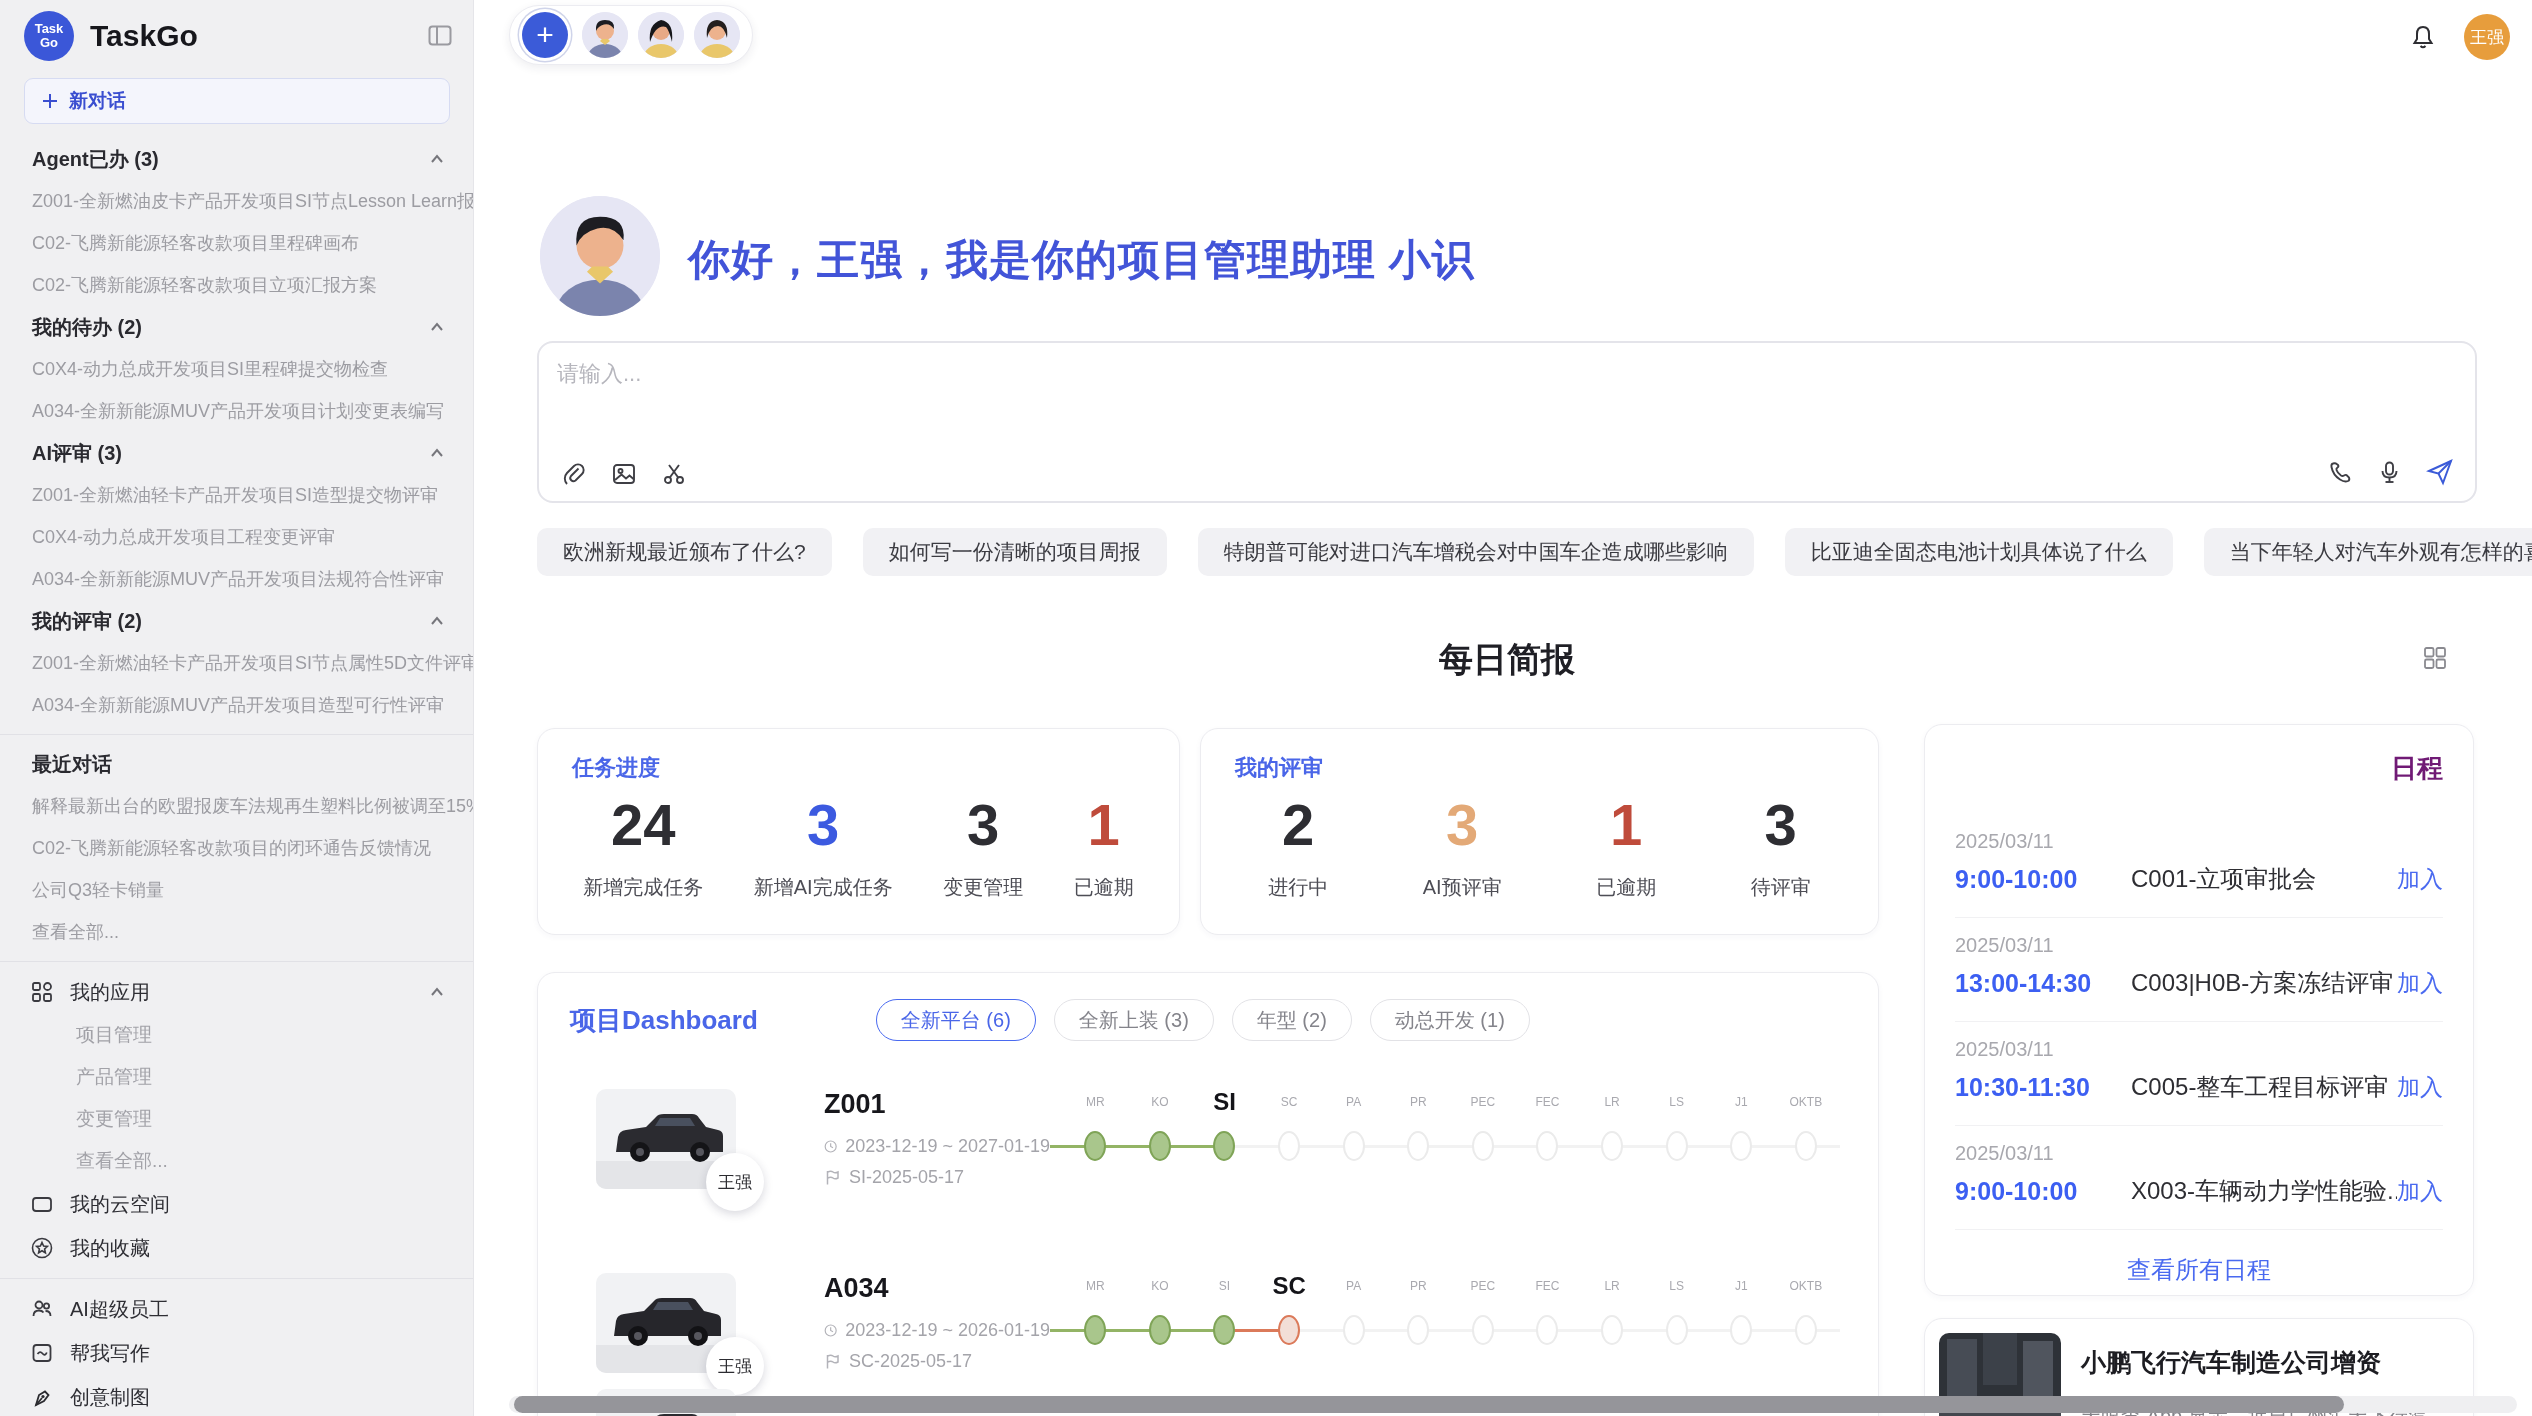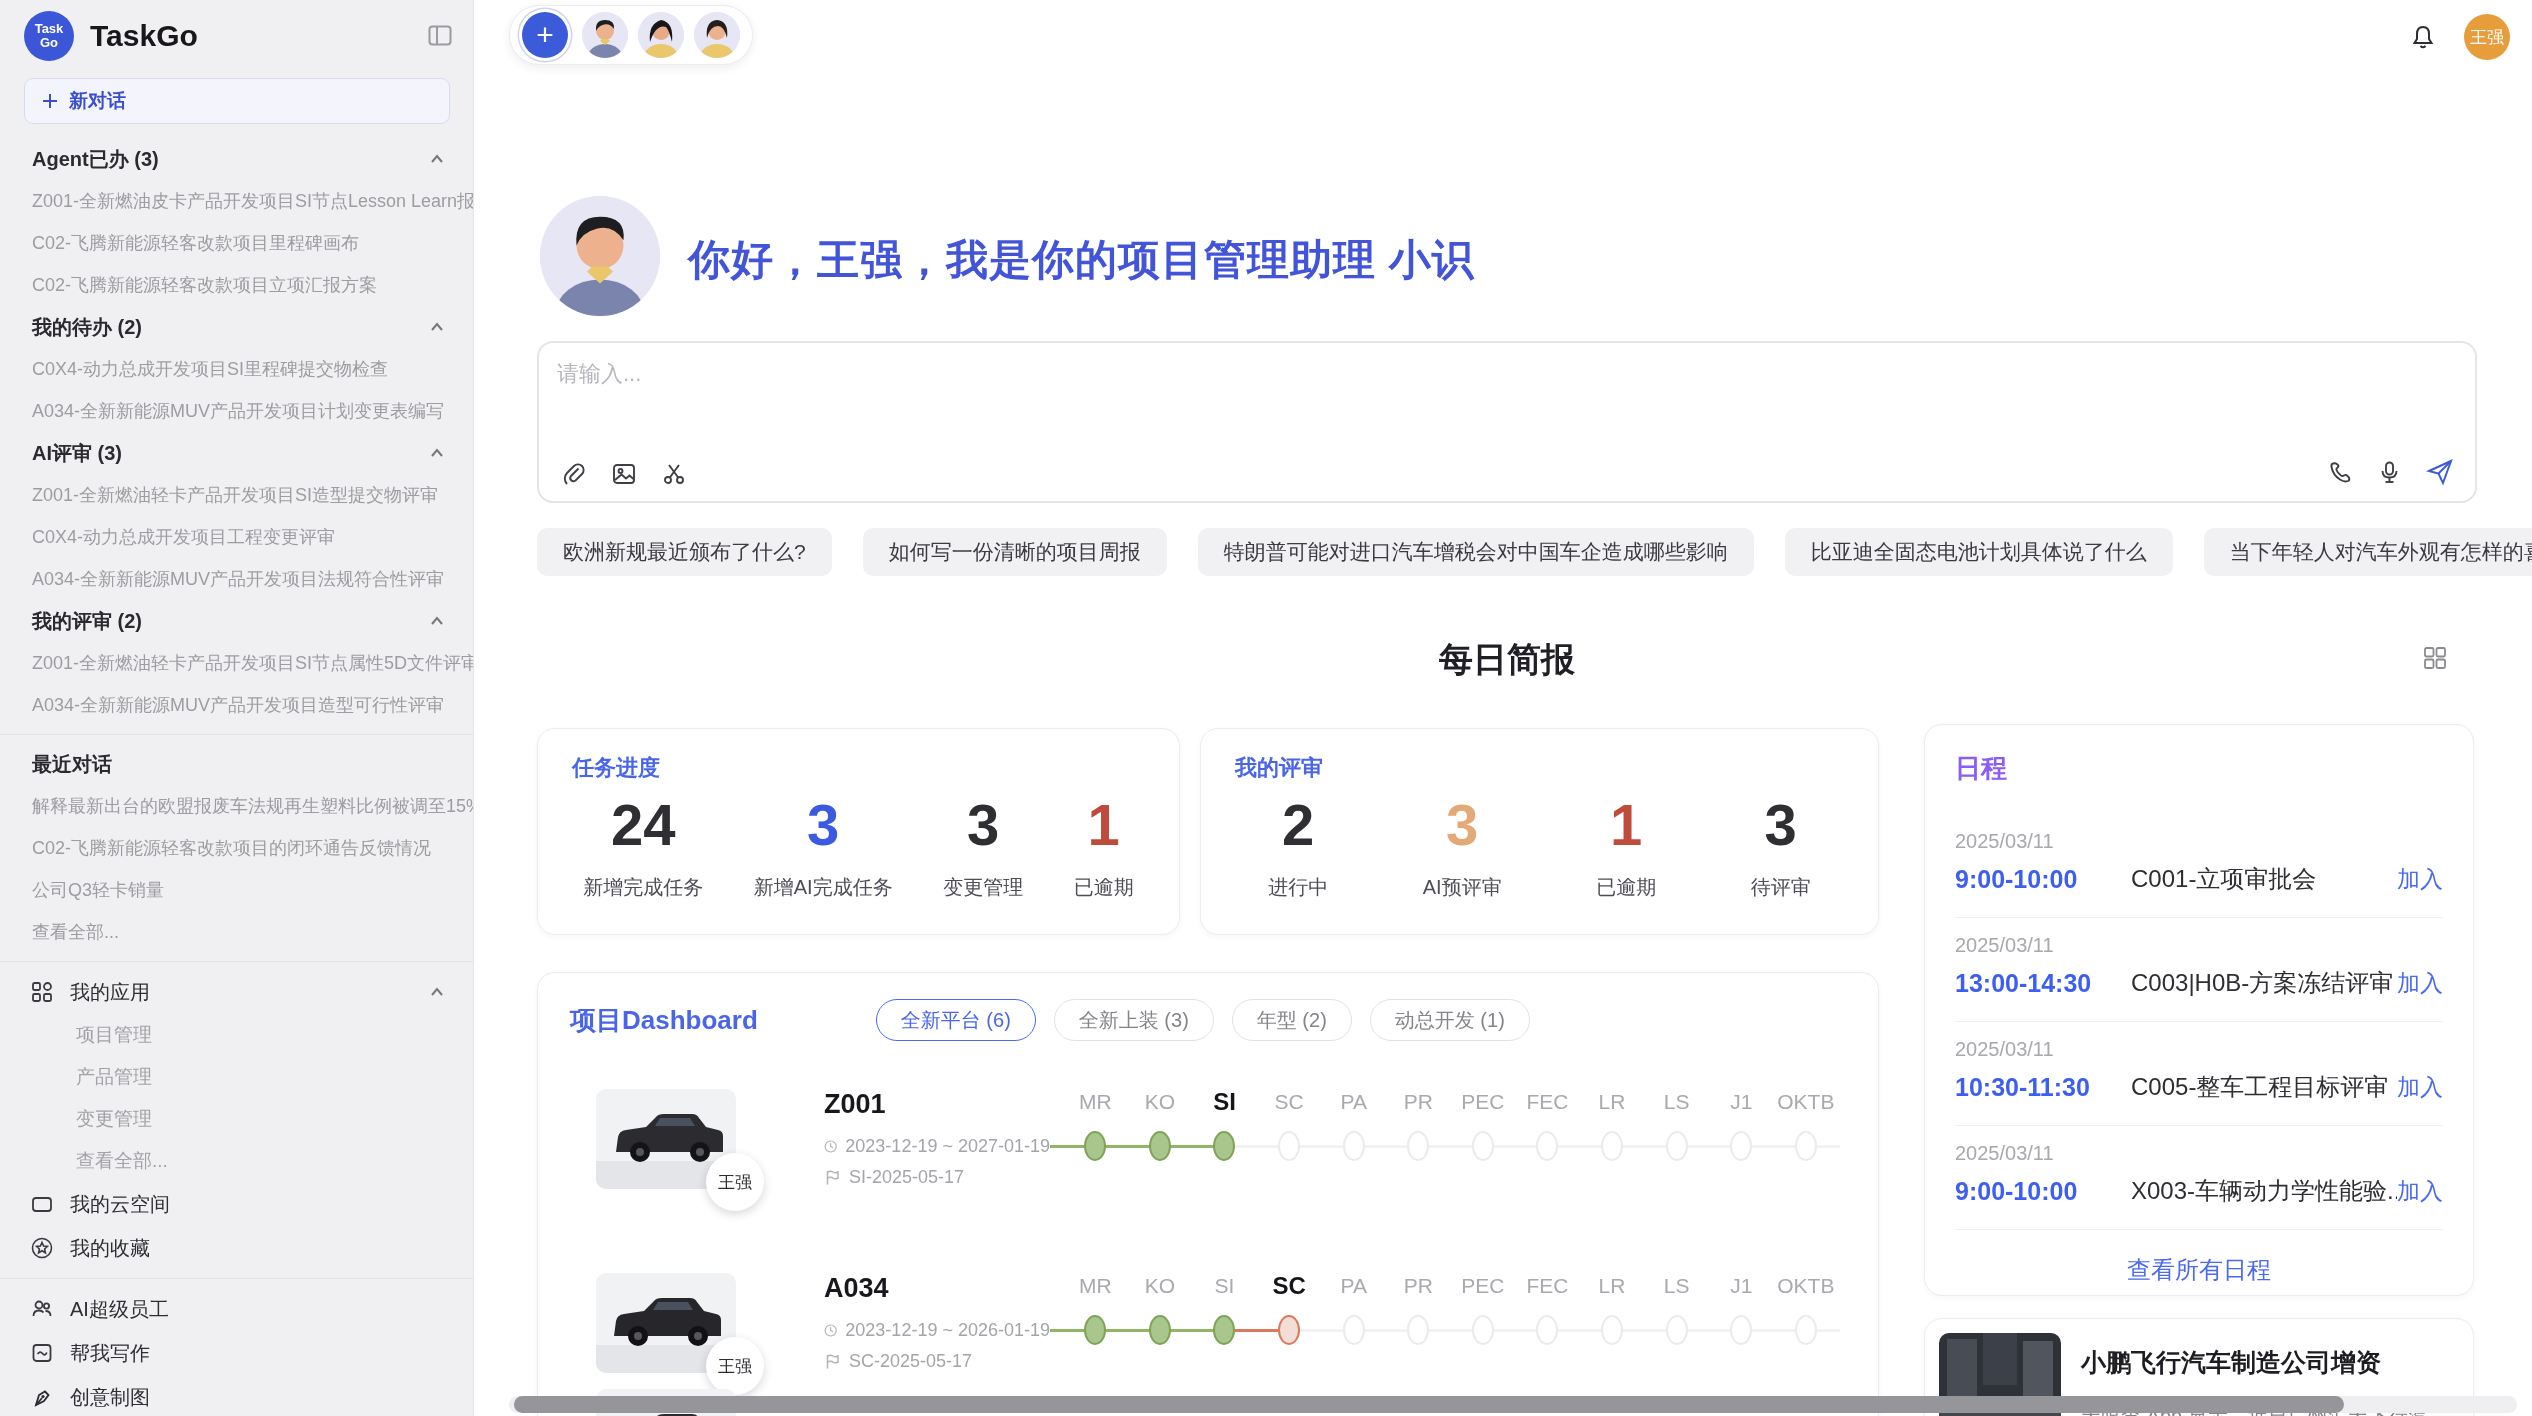--- a/index.html
+++ b/index.html
@@ -102,38 +102,38 @@
   .owner-badge { position:absolute; right:-28px; bottom:-22px; width:58px; height:58px;
     border-radius:50%; background:#fff; box-shadow:0 3px 10px rgba(40,40,70,.18); display:flex;
     align-items:center; justify-content:center; font-size:17px; color:#2c2c31; }
   .proj-info { margin-left:88px; width:226px; }
   .proj-code { font-size:27px; font-weight:800; color:#17171c; }
   .proj-meta { display:flex; align-items:center; gap:8px; margin-top:16px; font-size:18px; color:#a4a4aa; white-space:nowrap; }
   .proj-meta + .proj-meta { margin-top:10px; }
 
   .ms-track { position:relative; display:flex; padding-left:13px; width:826px; height:110px; }
   .ms-cell { width:64.6px; display:flex; flex-direction:column; align-items:center; position:relative; z-index:2; }
-  .ms-label { height:26px; line-height:26px; font-size:21px; color:#a9a9af; }
+  .ms-label { height:26px; line-height:26px; font-size:12px; color:#a9a9af; }
   .ms-label.ms-cur { font-size:24px; color:#141419; font-weight:700; }
   .ms-node { margin-top:16px; width:22px; height:30px; border-radius:50%; background:#fff;
     border:2px solid #ebebeb; }
   .ms-node.done { background:#a9c68c; border-color:#7fa457; }
   .ms-node.risk { background:#f2ded7; border-color:#db7a5a; }
   .ms-line { position:absolute; top:56px; height:3px; z-index:1; }
   .ms-base { left:0; width:790px; background:#f2f2f2; }
   .ms-done-line { left:0; background:#93b465; }
   .ms-risk-line { background:#db7a5a; }
 
   .sliver { position:absolute; left:58px; top:416px; }
 
   
   .sched-card { position:absolute; left:1450px; top:724px; width:550px; height:572px; background:#fff;
     border:1px solid #ececf0; border-radius:18px; box-shadow:0 2px 6px rgba(60,60,90,.04);
     padding:26px 30px 0 30px; }
-  .sched-title { text-align:left; font-size:26px; font-weight:600; color:#8b5cf6; }
+  .sched-title { text-align:right; font-size:26px; font-weight:600; color:#701a75; }
   .sched-list { margin-top:28px; }
   .event { padding:16px 0 22px; border-bottom:1px solid #f1f1f3; }
   .ev-date { font-size:20px; color:#a8a8ae; }
   .ev-line { display:flex; align-items:center; margin-top:10px; }
   .ev-time { width:176px; font-size:25px; font-weight:700; color:#3c5ff2; }
   .ev-title { flex:1; font-size:24px; color:#2e2e33; white-space:nowrap; overflow:hidden; }
   .ev-join { font-size:23px; color:#4a6af0; background:none; border:none; cursor:pointer;
     font-family:"Liberation Sans","DejaVu Sans",sans-serif; }
   .sched-viewall { display:block; margin:24px auto 0; font-size:24px; color:#4a6af0; background:none;
     border:none; cursor:pointer; font-family:"Liberation Sans","DejaVu Sans",sans-serif; }

